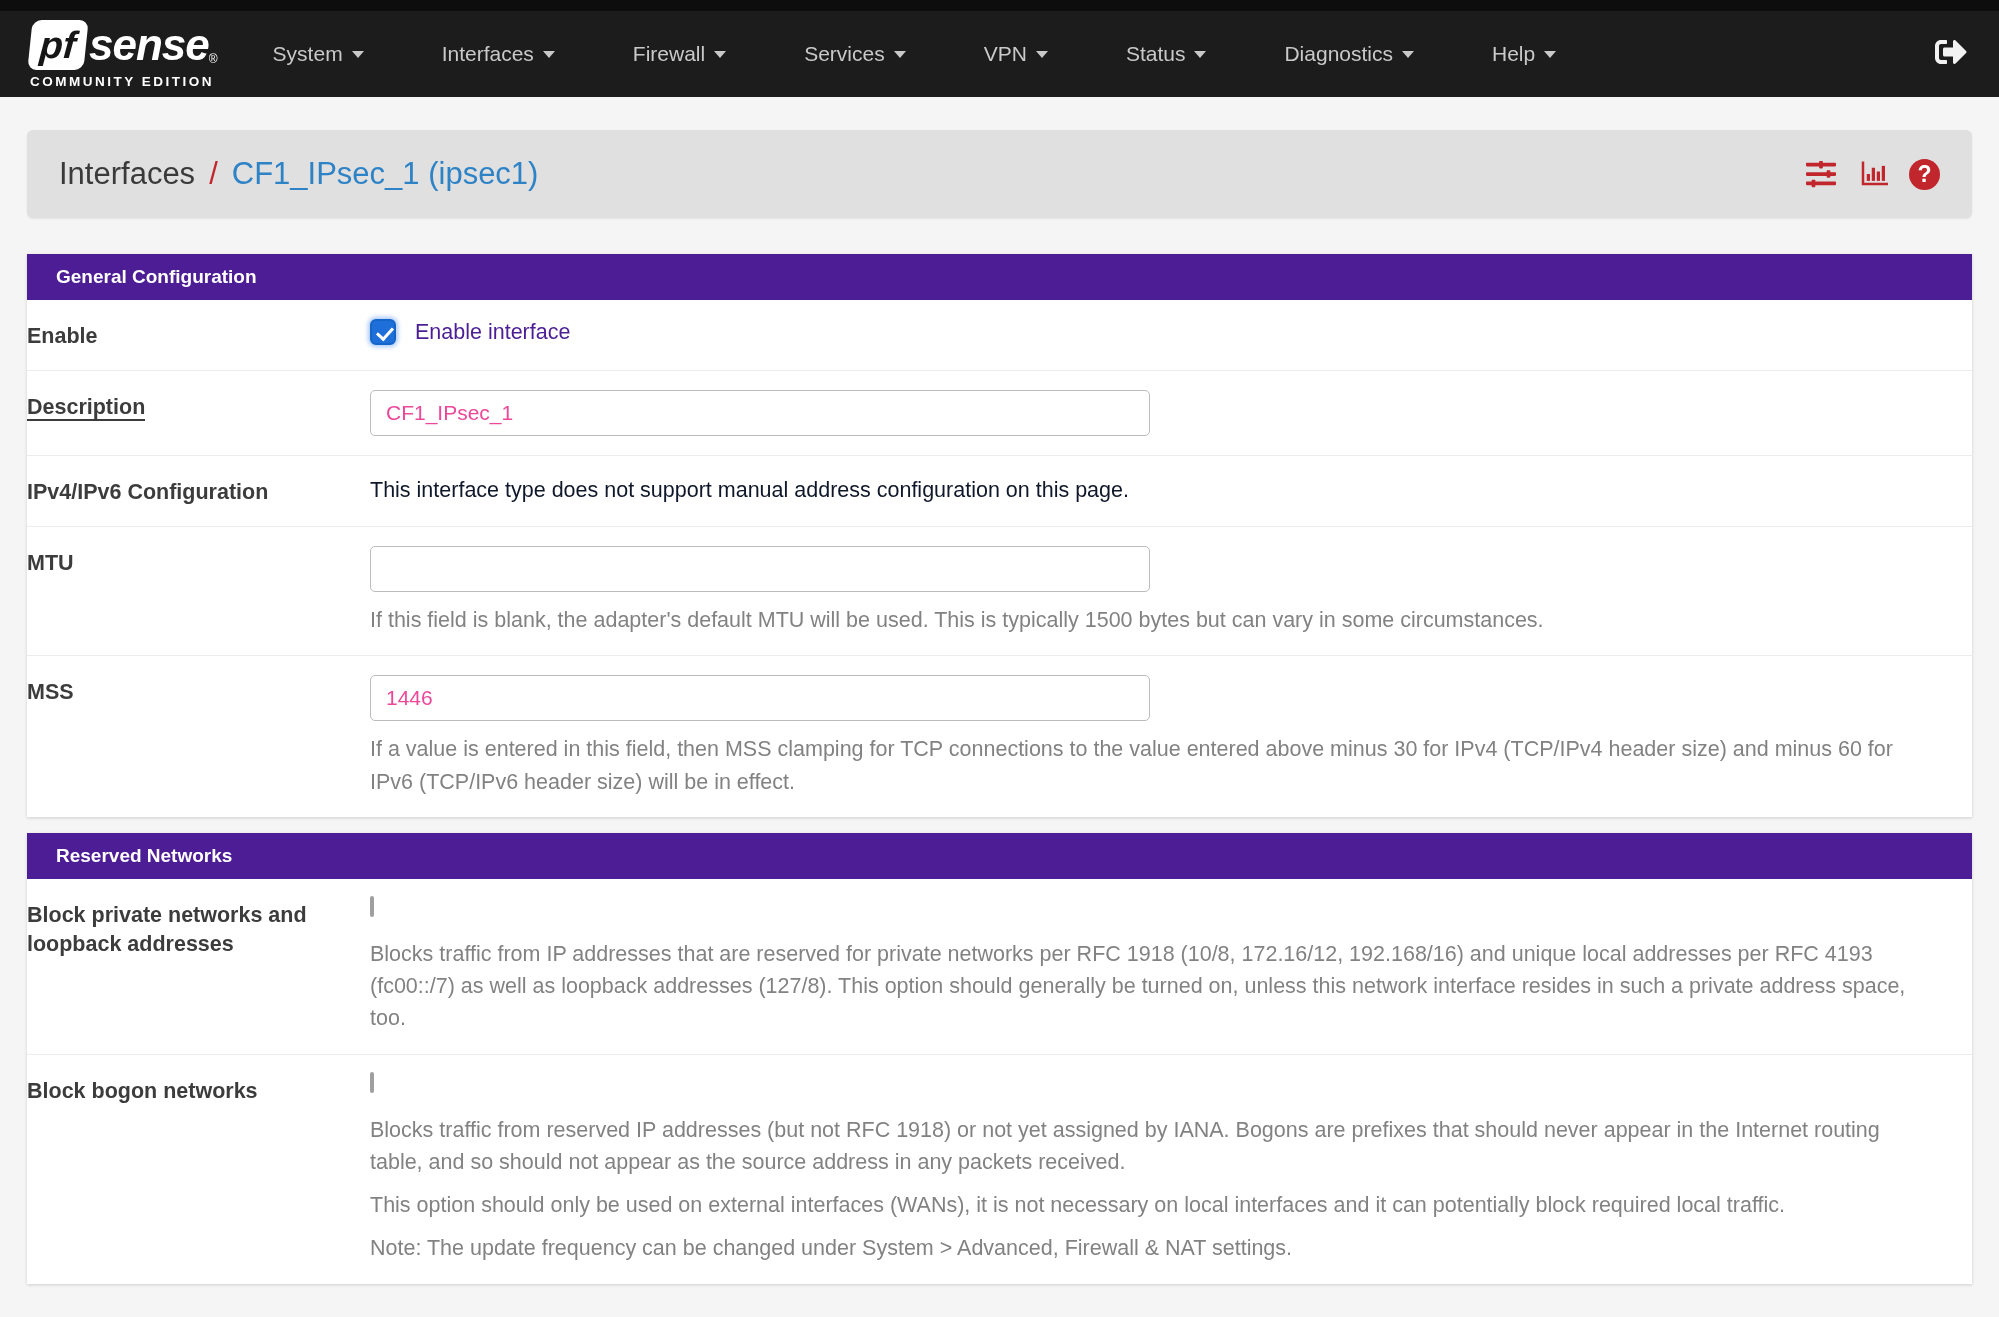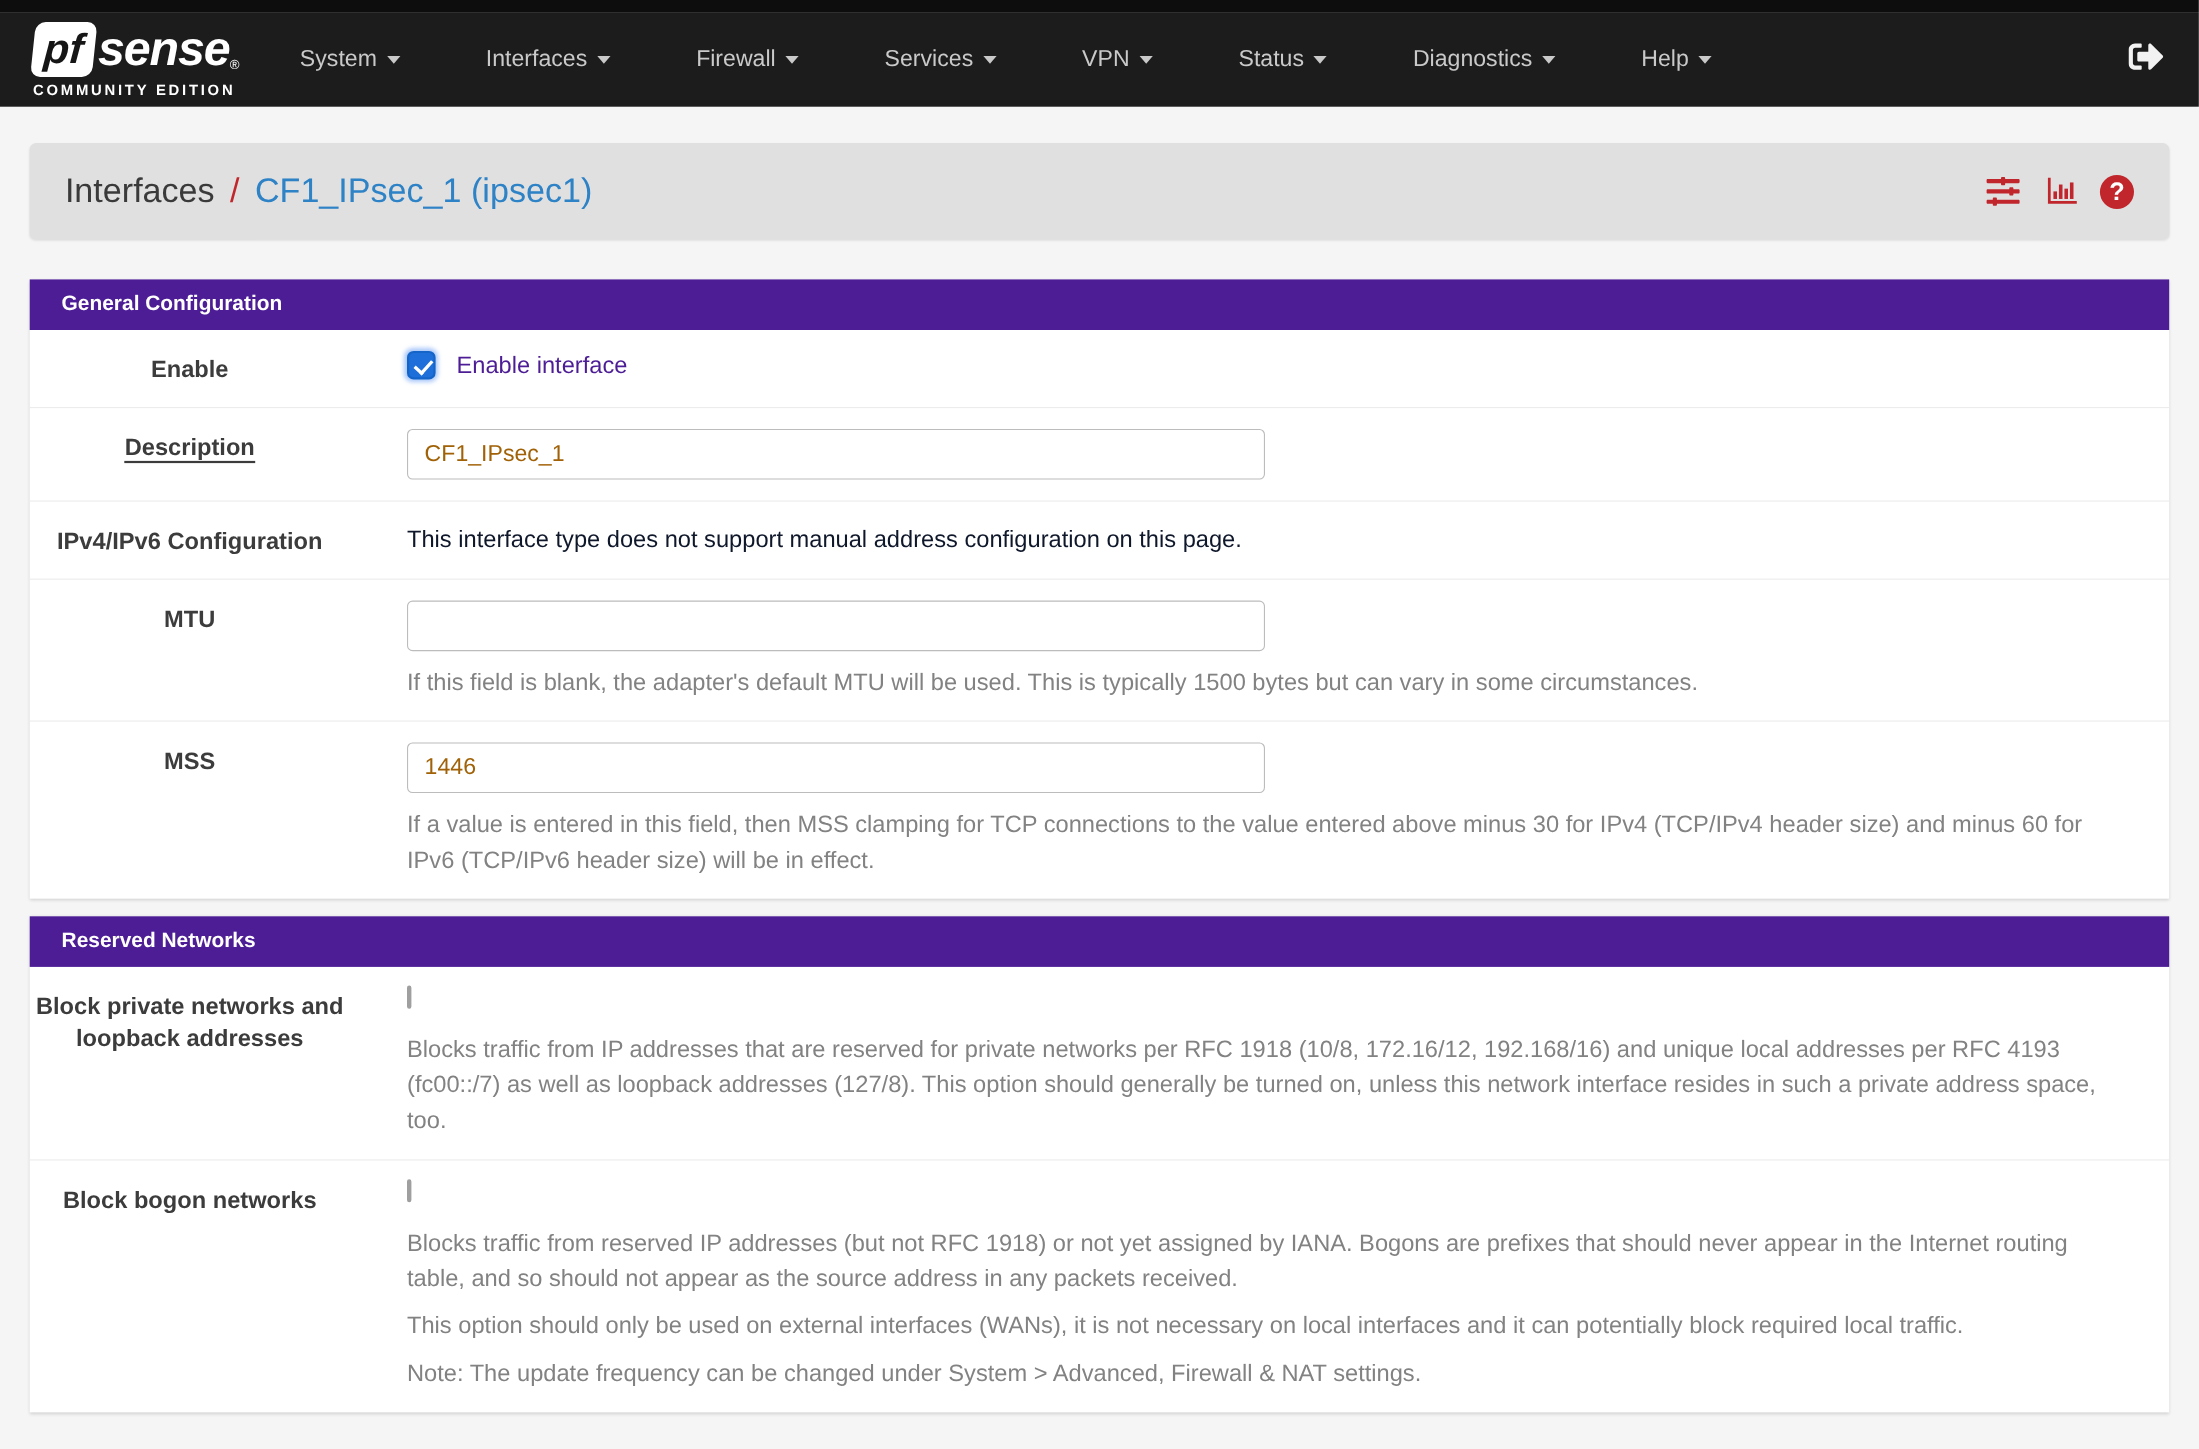--- a/index.html
+++ b/index.html
@@ -34,26 +34,26 @@
   .bc-actions { margin-left:auto; display:flex; align-items:center; gap:20px; }
   .bc-actions svg { width:32px; height:30px; fill:#c0262c; cursor:pointer; }
   .help-circle { width:31px; height:31px; background:#c0262c; border-radius:50%; color:#fff;
     font-weight:bold; font-size:23px; display:flex; align-items:center; justify-content:center; cursor:pointer; }
 
   
   .panel { margin:0 27px 16px; background:#fff; box-shadow:0 1px 3px rgba(0,0,0,.16); }
   .panel-heading { background:#4c1d95; color:#fff; font-weight:bold; font-size:19px; padding:12px 29px; }
   .form-row { display:flex; padding:19px 0; border-bottom:1px solid #ececec; }
   .form-row:last-child { border-bottom:none; }
-  .row-label { width:291px; flex-shrink:0; text-align:center; font-weight:bold;
+  .row-label { width:291px; flex-shrink:0; text-align:left; font-weight:bold;
     color:#3c3c3c; font-size:21.5px; line-height:1.35; padding-top:3px; }
   .row-label .underlined { border-bottom:2px solid #3c3c3c; cursor:help; }
   .row-content { flex:1; padding-left:52px; padding-right:38px; }
   .text-input { width:780px; height:46px; border:1px solid #bcbcbc; border-radius:5px;
-    font-size:21px; color:#a16207; padding:0 15px; background:#fff; outline:none;
+    font-size:21px; color:#ec4899; padding:0 15px; background:#fff; outline:none;
     font-family:"Liberation Sans", sans-serif; }
   .help-text { color:#828282; font-size:21.5px; line-height:1.5; margin-top:12px; }
   .static-text { color:#0f172a; font-size:21.5px; padding-top:3px; }
   .checkbox-line { display:flex; align-items:center; gap:19px; font-size:21.5px; color:#4c1d95; }
   .cbx { width:26px; height:26px; border:2px solid #9f9f9f; border-radius:6px;
     background:#fff; flex-shrink:0; position:relative; cursor:pointer; }
   .cbx.checked { background:#1e6fd9; border-color:#1565c9;
     box-shadow:0 0 4px 2px rgba(66,133,244,.45); }
   .cbx.checked::after { content:""; position:absolute; left:8px; top:3px; width:7px; height:13px;
     border:solid #fff; border-width:0 3px 3px 0; transform:rotate(42deg); }

